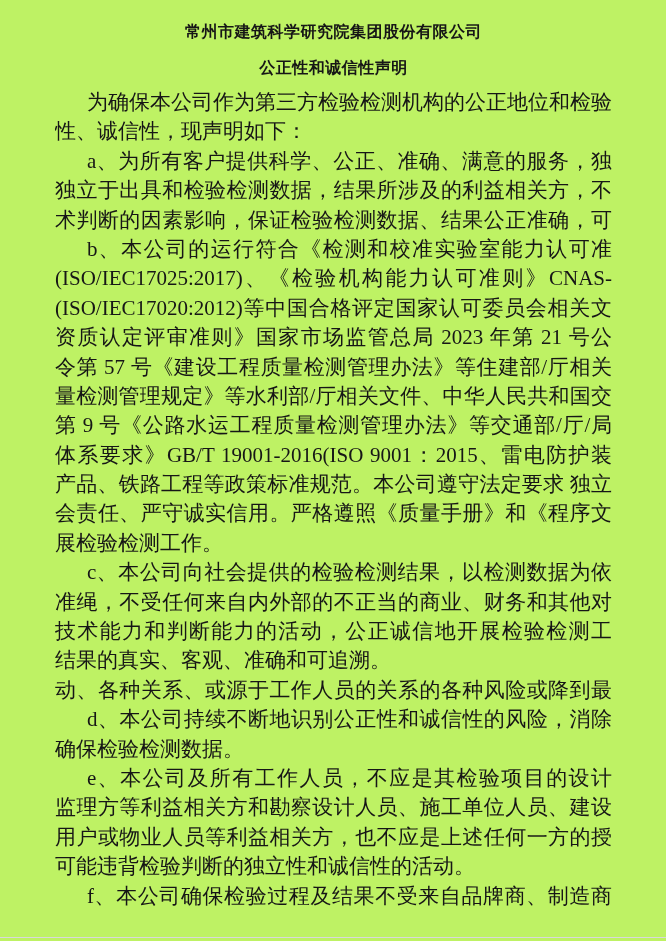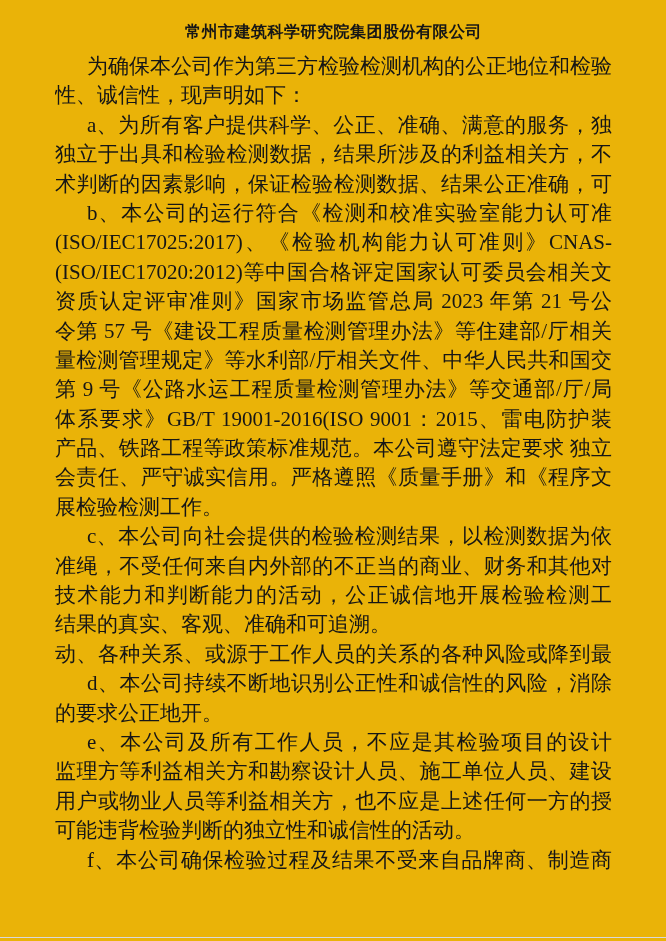--- a/index.html
+++ b/index.html
@@ -4,21 +4,21 @@
 <style>
   html, body {
     margin: 0;
     padding: 0;
     background: #ffffff;
   }
   .page {
     position: relative;
     width: 666px;
     height: 941px;
-    background: #eab308;
+    background: #bef264;
     overflow: hidden;
     font-family: "Liberation Serif", "DejaVu Serif", serif;
     color: #161616;
   }
   .content {
     padding: 0 54px 0 55px; 
   }
   .title {
     margin: 0;
     text-align: center;
@@ -53,20 +53,21 @@
   }
 </style>
 </head>
 <body>
 
 <div class="page">
   <div class="content">
 
     <h1 class="title title-company">常州市建筑科学研究院集团股份有限公司</h1>
 
+    <h2 class="title title-statement">公正性和诚信性声明</h2>
 
     <div class="body-text">
 
       <div class="para">
         <div class="ln ind">为确保本公司作为第三方检验检测机构的公正地位和检验检测工作的独立</div>
         <div class="ln end">性、诚信性，现声明如下：</div>
       </div>
 
       <div class="para">
         <div class="ln ind">a、为所有客户提供科学、公正、准确、满意的服务，独立于所涉及的各方，</div>
@@ -91,21 +92,21 @@
       <div class="para">
         <div class="ln ind">c、本公司向社会提供的检验检测结果，以检测数据为依据，以标准规范为</div>
         <div class="ln">准绳，不受任何来自内外部的不正当的商业、财务和其他对工作质量以及公正性</div>
         <div class="ln">技术能力和判断能力的活动，公正诚信地开展检验检测工作，确保检验检测数据、</div>
         <div class="ln end">结果的真实、客观、准确和可追溯。</div>
       </div>
 
       <div class="para">
         <div class="ln">动、各种关系、或源于工作人员的关系的各种风险或降到最低，不承接来自场所</div>
         <div class="ln ind">d、本公司持续不断地识别公正性和诚信性的风险，消除可能源于自身的活</div>
-        <div class="ln end">的要求公正地开。</div>
+        <div class="ln end">确保检验检测数据。</div>
       </div>
 
       <div class="para">
         <div class="ln ind">e、本公司及所有工作人员，不应是其检验项目的设计方、施工方、建设方、</div>
         <div class="ln">监理方等利益相关方和勘察设计人员、施工单位人员、建设单位人员、监理人员、</div>
         <div class="ln">用户或物业人员等利益相关方，也不应是上述任何一方的授权代表。不从事任何</div>
         <div class="ln end">可能违背检验判断的独立性和诚信性的活动。</div>
       </div>
 
       <div class="para">

